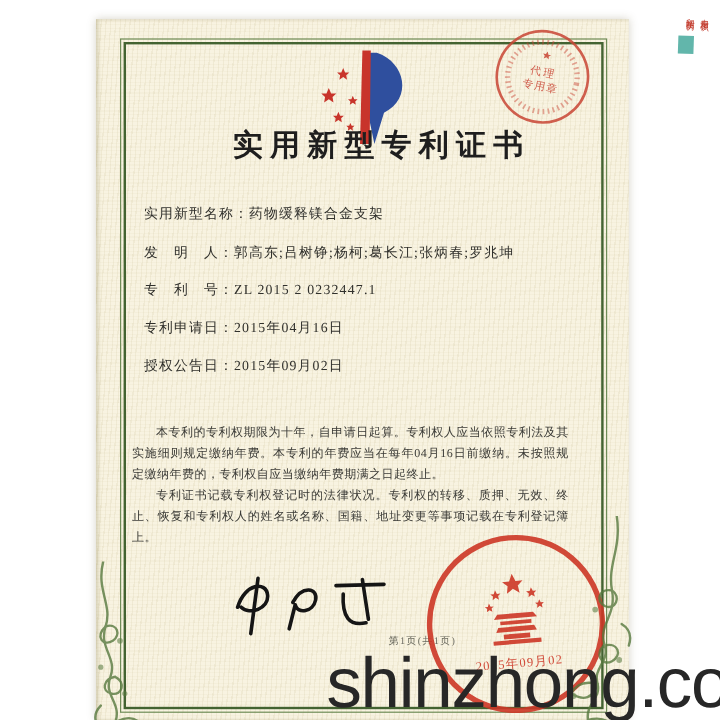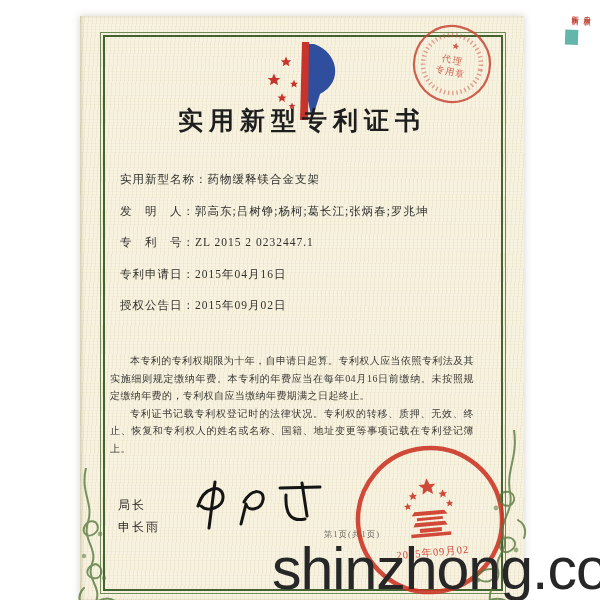--- a/index.html
+++ b/index.html
@@ -9,21 +9,21 @@
          background:#f8f3e1;
          background-image:repeating-linear-gradient(94deg,rgba(198,186,142,.16) 0 1px,rgba(0,0,0,0) 1px 4px),
                           repeating-linear-gradient(0deg,rgba(210,200,160,.10) 0 1px,rgba(0,0,0,0) 1px 3px);
          box-shadow:0 0 7px rgba(90,80,40,.25), inset 2px 0 3px rgba(120,110,60,.25);}
   .frame-outer{position:absolute;left:20px;top:16px;width:404px;height:560px;
                border:1px solid #6f8c57;}
   .frame-inner{position:absolute;left:2px;top:2px;right:2px;bottom:2px;border:2px solid #436331;}
   .cert-number{position:absolute;left:38px;top:28px;font-size:10.5px;letter-spacing:2.5px;color:#4a4a44;}
   .logo{position:absolute;left:178px;top:20px;}
   .title{position:absolute;left:0;top:88px;width:444px;text-align:center;
-         font-size:25px;font-weight:600;letter-spacing:6px;color:#1e1e1e;}
+         font-size:25px;font-weight:600;letter-spacing:6px;color:#1e1e1e;padding-left:16px;}
   .fields{position:absolute;left:40px;top:148px;width:370px;}
   .frow{line-height:31.6px;font-size:11.5px;color:#30302c;letter-spacing:1px;white-space:nowrap;}
   .flabel{color:#30302c;font-family:Liberation Mono, monospace;}
   .fvalue{color:#30302c;margin-top:20px;}
   .paras{position:absolute;left:30px;top:336px;width:364px;}
   .paras p{margin:0;text-indent:2em;text-align:justify;font-size:10px;line-height:17.6px;
            color:#3a3a36;letter-spacing:.4px;}
   .signer{position:absolute;left:38px;top:478px;font-size:12px;color:#2c2c28;letter-spacing:2px;line-height:22px;}
   .signature{position:absolute;left:98px;top:458px;}
   .page-footer{position:absolute;left:150px;top:513px;width:150px;text-align:right;
@@ -76,24 +76,20 @@
     <div class="frow"><span class="flabel">专　利　号：</span><span class="fvalue">ZL 2015 2 0232447.1</span></div>
     <div class="frow"><span class="flabel">专利申请日：</span><span class="fvalue">2015年04月16日</span></div>
     <div class="frow"><span class="flabel">授权公告日：</span><span class="fvalue">2015年09月02日</span></div>
   </div>
 
   <div class="paras">
     <p>本专利的专利权期限为十年，自申请日起算。专利权人应当依照专利法及其实施细则规定缴纳年费。本专利的年费应当在每年04月16日前缴纳。未按照规定缴纳年费的，专利权自应当缴纳年费期满之日起终止。</p>
     <p>专利证书记载专利权登记时的法律状况。专利权的转移、质押、无效、终止、恢复和专利权人的姓名或名称、国籍、地址变更等事项记载在专利登记簿上。</p>
   </div>
 
-  <div class="signer">
-    <div>局长</div>
-    <div>申长雨</div>
-  </div>
 
   <svg class="signature" width="160" height="62" viewBox="0 0 160 62">
     <g fill="none" stroke="#151515" stroke-width="3" stroke-linecap="round" stroke-linejoin="round">
       <path d="M20,32 C26,12 44,10 45,22 C46,33 30,39 23,32"></path>
       <path d="M37,8 L31,54"></path>
       <path d="M66,28 C74,13 87,16 85,26 C83,36 70,38 68,30 L63,50"></path>
       <path d="M102,14 L142,13"></path>
       <path d="M108,21 C107,40 113,48 127,45"></path>
       <path d="M124,9 L129,42"></path>
     </g>

